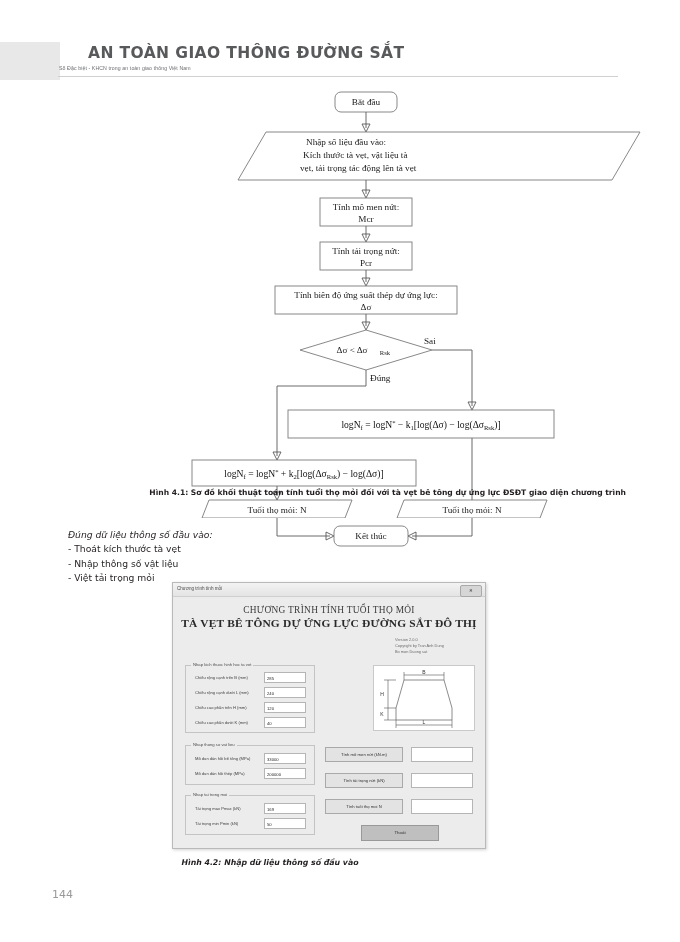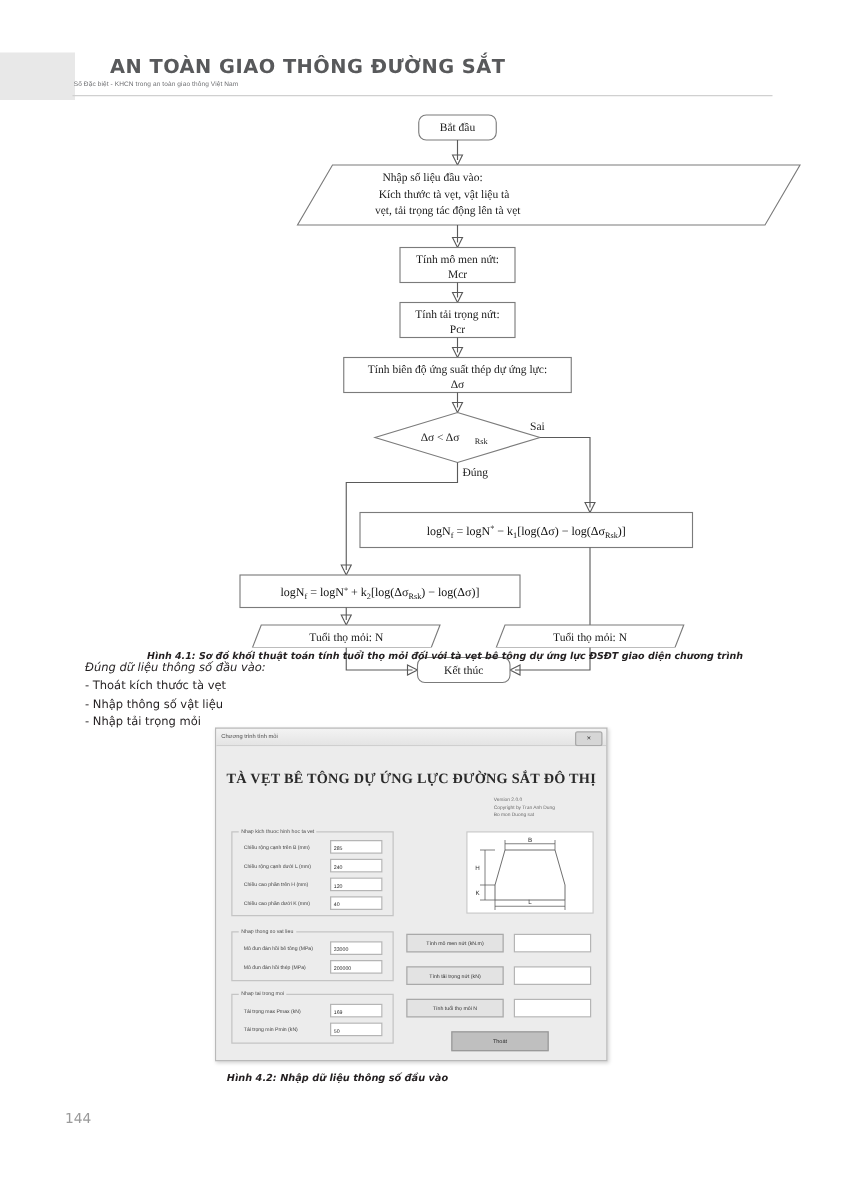--- a/index.html
+++ b/index.html
@@ -89,28 +89,27 @@
   .fc-line {
     stroke: #5a5a5a;
     stroke-width: 0.9;
     fill: none;
   }
 
   
   .caption-1 {
     position: absolute;
     left: 86px;
-    top: 520px;
+    top: 488px;
     width: 540px;
     font-family: "DejaVu Sans", sans-serif;
-    font-style: italic;
     font-size: 7.6px;
     font-weight: bold;
     color: #231f20;
-    text-align: center;
+    text-align: right;
     line-height: 1.2;
   }
   .body-block {
     position: absolute;
     left: 68px;
     top: 528px;
     width: 560px;
     font-family: "DejaVu Sans", sans-serif;
     font-size: 9.2px;
     color: #231f20;
@@ -391,32 +390,33 @@
   <text class="fc-text" x="371" y="21" text-anchor="middle">Kết thúc</text>
 </svg>
 </div>
 
 <div class="caption-1">Hình 4.1: Sơ đồ khối thuật toán tính tuổi thọ mỏi đối với tà vẹt bê tông dự ứng lực ĐSĐT giao diện chương trình</div>
 
 <div class="body-block">
   <div class="body-lead">Đúng dữ liệu thông số đầu vào:</div>
   <div>- Thoát kích thước tà vẹt</div>
   <div>- Nhập thông số vật liệu</div>
-  <div>- Nhập tải trọng mỏi</div>
+  <div>- Việt tải trọng mỏi</div>
 </div>
 
 <div class="app-window">
 
   <div class="title-bar">
     <div class="title-bar-text">Chương trình tính mỏi</div>
     <div class="win-close">✕</div>
   </div>
 
   <div class="app-body">
 
+    <div class="app-title-1">CHƯƠNG TRÌNH TÍNH TUỔI THỌ MỎI</div>
     <div class="app-title-2">TÀ VẸT BÊ TÔNG DỰ ỨNG LỰC ĐƯỜNG SẮT ĐÔ THỊ</div>
 
     <div class="app-meta">
       <div>Version 2.0.0</div>
       <div>Copyright by Tran Anh Dung</div>
       <div>Bo mon Duong sat</div>
     </div>
 
     <div class="groupbox" style="left:12px; top:68px; width:128px; height:66px;">
       <div class="groupbox-legend">Nhap kich thuoc hinh hoc ta vet</div>

